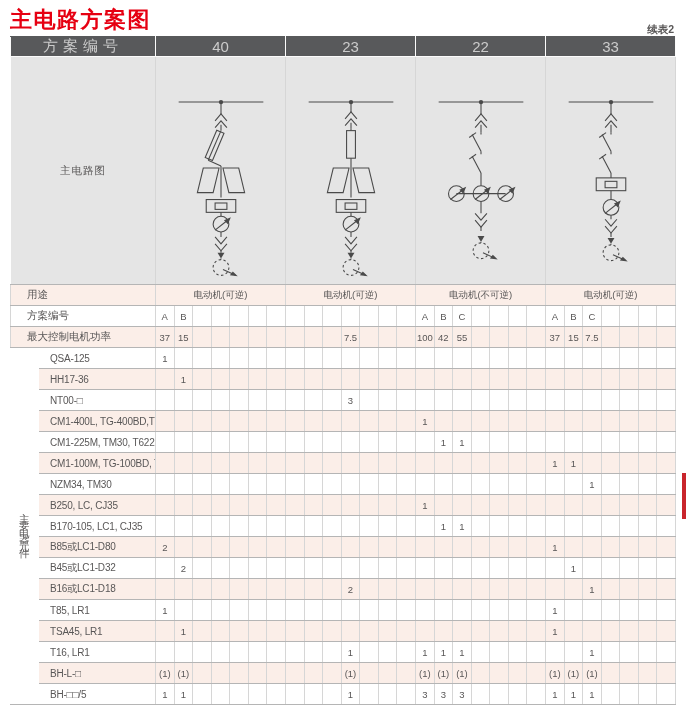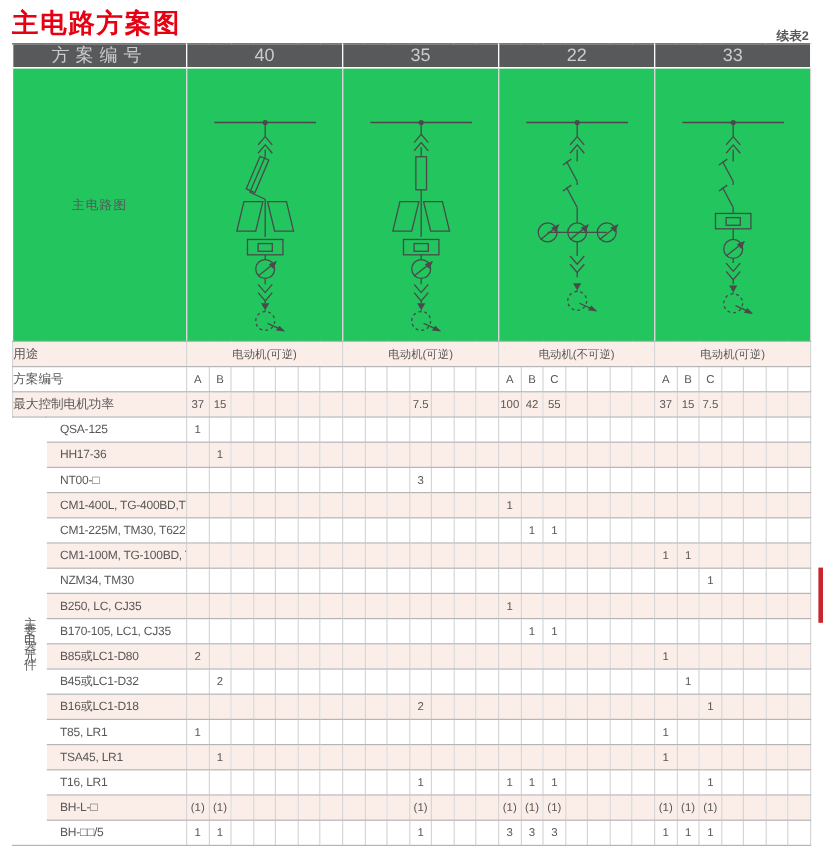--- a/index.html
+++ b/index.html
@@ -5,23 +5,23 @@
   html,body{margin:0;padding:0;background:#fff;}
   body{width:686px;height:705px;font-family:"Liberation Sans","DejaVu Sans",sans-serif;color:#595757;}
   .page{position:relative;width:686px;height:705px;overflow:hidden;background:#fff;}
   .title{position:absolute;left:10px;top:5px;margin:0;font-size:22px;font-weight:bold;color:#e60012;letter-spacing:1.5px;}
   .cont{position:absolute;right:12px;top:23px;font-size:10.5px;color:#595757;font-weight:bold;}
   table.main{position:absolute;left:10px;top:36px;width:665px;border-collapse:collapse;table-layout:fixed;}
   td{padding:0;height:20px;font-size:9.5px;color:#595757;text-align:center;vertical-align:middle;
      border:1px solid #d6d6d6;border-top-color:#b5b5b5;border-bottom-color:#b5b5b5;overflow:hidden;}
   tr.head td{background:#58595b;color:#cbcbcb;border:1px solid #fbfbfb;border-top-color:#58595b;height:19px;font-size:15px;}
   tr.head td.hd-label{letter-spacing:5px;}
-  tr.diagram td{height:227px;background:#22c55e;border-top-color:transparent;}
+  tr.diagram td{height:227px;background:#e5e5e5;border-top-color:transparent;}
   td.diag-label{border-left-color:transparent;font-size:10.5px;letter-spacing:1px;}
-  td.lab{text-align:left;font-size:10.5px;}
+  td.lab{text-align:left;padding-left:16px;font-size:10.5px;}
   td.name{text-align:left;padding-left:11px;font-size:10px;letter-spacing:-0.2px;white-space:nowrap;}
   tr.pink td{background:#fbeee8;}
   td.side{border-color:transparent;border-bottom-color:#b5b5b5;background:#fff;}
   .vtext{writing-mode:vertical-lr;text-orientation:upright;letter-spacing:7px;font-size:10.5px;color:#595757;margin:0 auto;line-height:1;}
   svg.ckt{display:block;margin:0 auto;}
   .edge-marker{position:absolute;right:0;top:473px;width:4px;height:46px;}
 </style>
 </head>
 <body>
 
@@ -58,21 +58,21 @@
         <col style="width:18.57px">
         <col style="width:18.57px">
         <col style="width:18.57px">
         <col style="width:18.57px">
         <col style="width:18.57px">
       </colgroup>
     <tbody id="tbody">
         <tr class="head">
           <td class="hd-label" colspan="2">方案编号</td>
           <td class="hd-num" colspan="7">40</td>
-          <td class="hd-num" colspan="7">35</td>
+          <td class="hd-num" colspan="7">23</td>
           <td class="hd-num" colspan="7">22</td>
           <td class="hd-num" colspan="7">33</td>
         </tr>
         <tr class="diagram">
           <td class="diag-label" colspan="2">主电路图</td>
           <td class="diag" colspan="7">
             <svg class="ckt" width="128" height="227" viewBox="0 0 130 229">
               <g>
                 <line stroke="#4a4a4a" stroke-width="1.1" fill="none" x1="22" y1="45" x2="108" y2="45"></line>
                 <circle fill="#4a4a4a" stroke="none" cx="65" cy="45" r="2.2"></circle>

